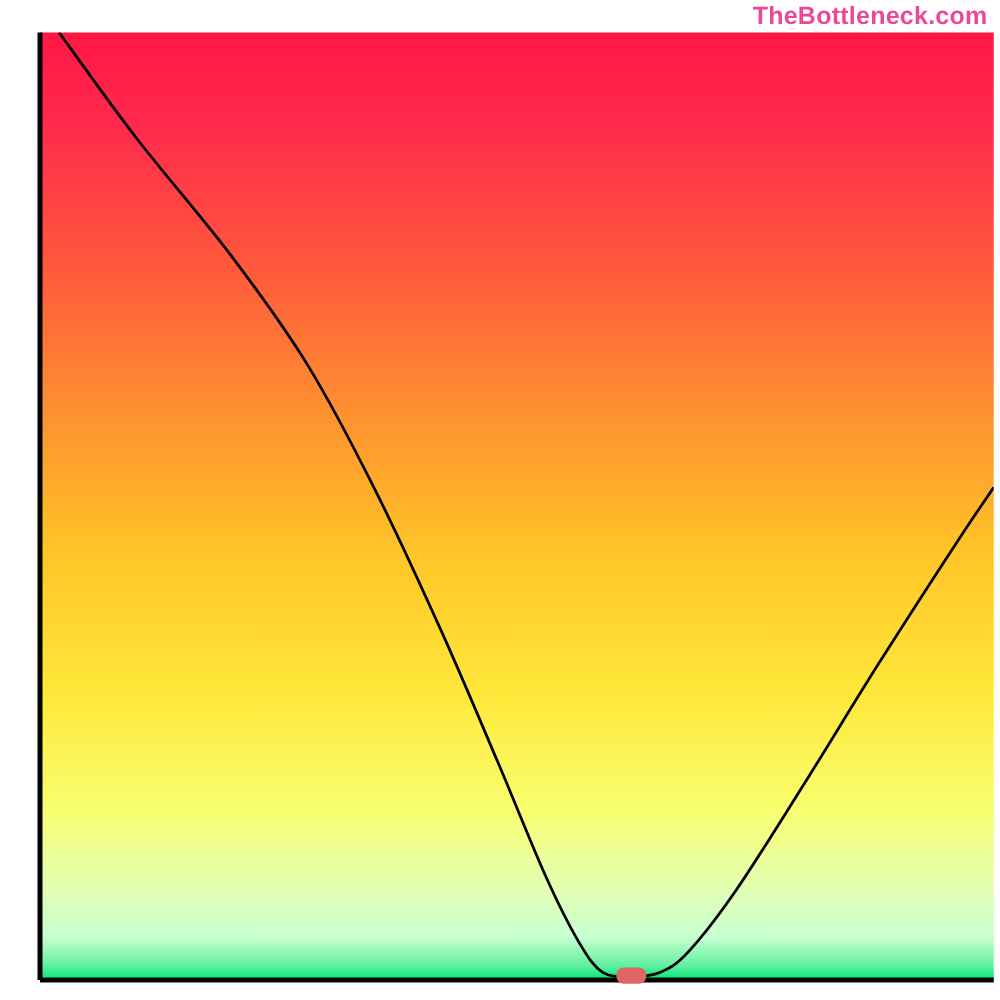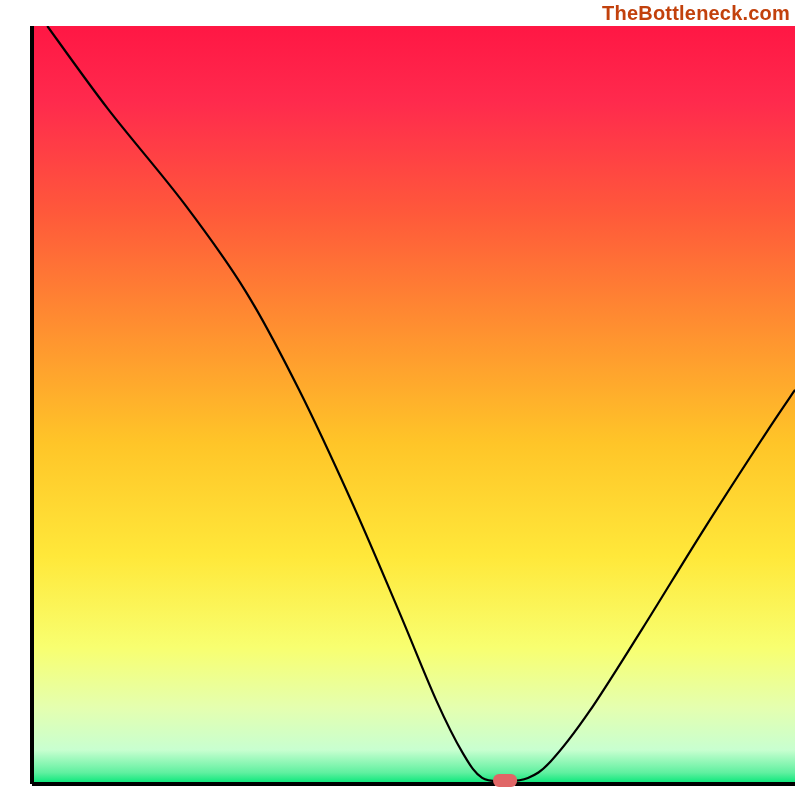--- a/index.html
+++ b/index.html
@@ -14,21 +14,21 @@
     position: relative;
     width: 800px;
     height: 800px;
   }
   .watermark {
     position: absolute;
     top: 2px;
     right: 10px;
     font-size: 20px;
     font-weight: bold;
-    color: #c2410c;
+    color: #ec4899;
     letter-spacing: 0.2px;
     z-index: 20;
   }
   svg {
     display: block;
   }
 </style>
 </head>
 <body>
 

